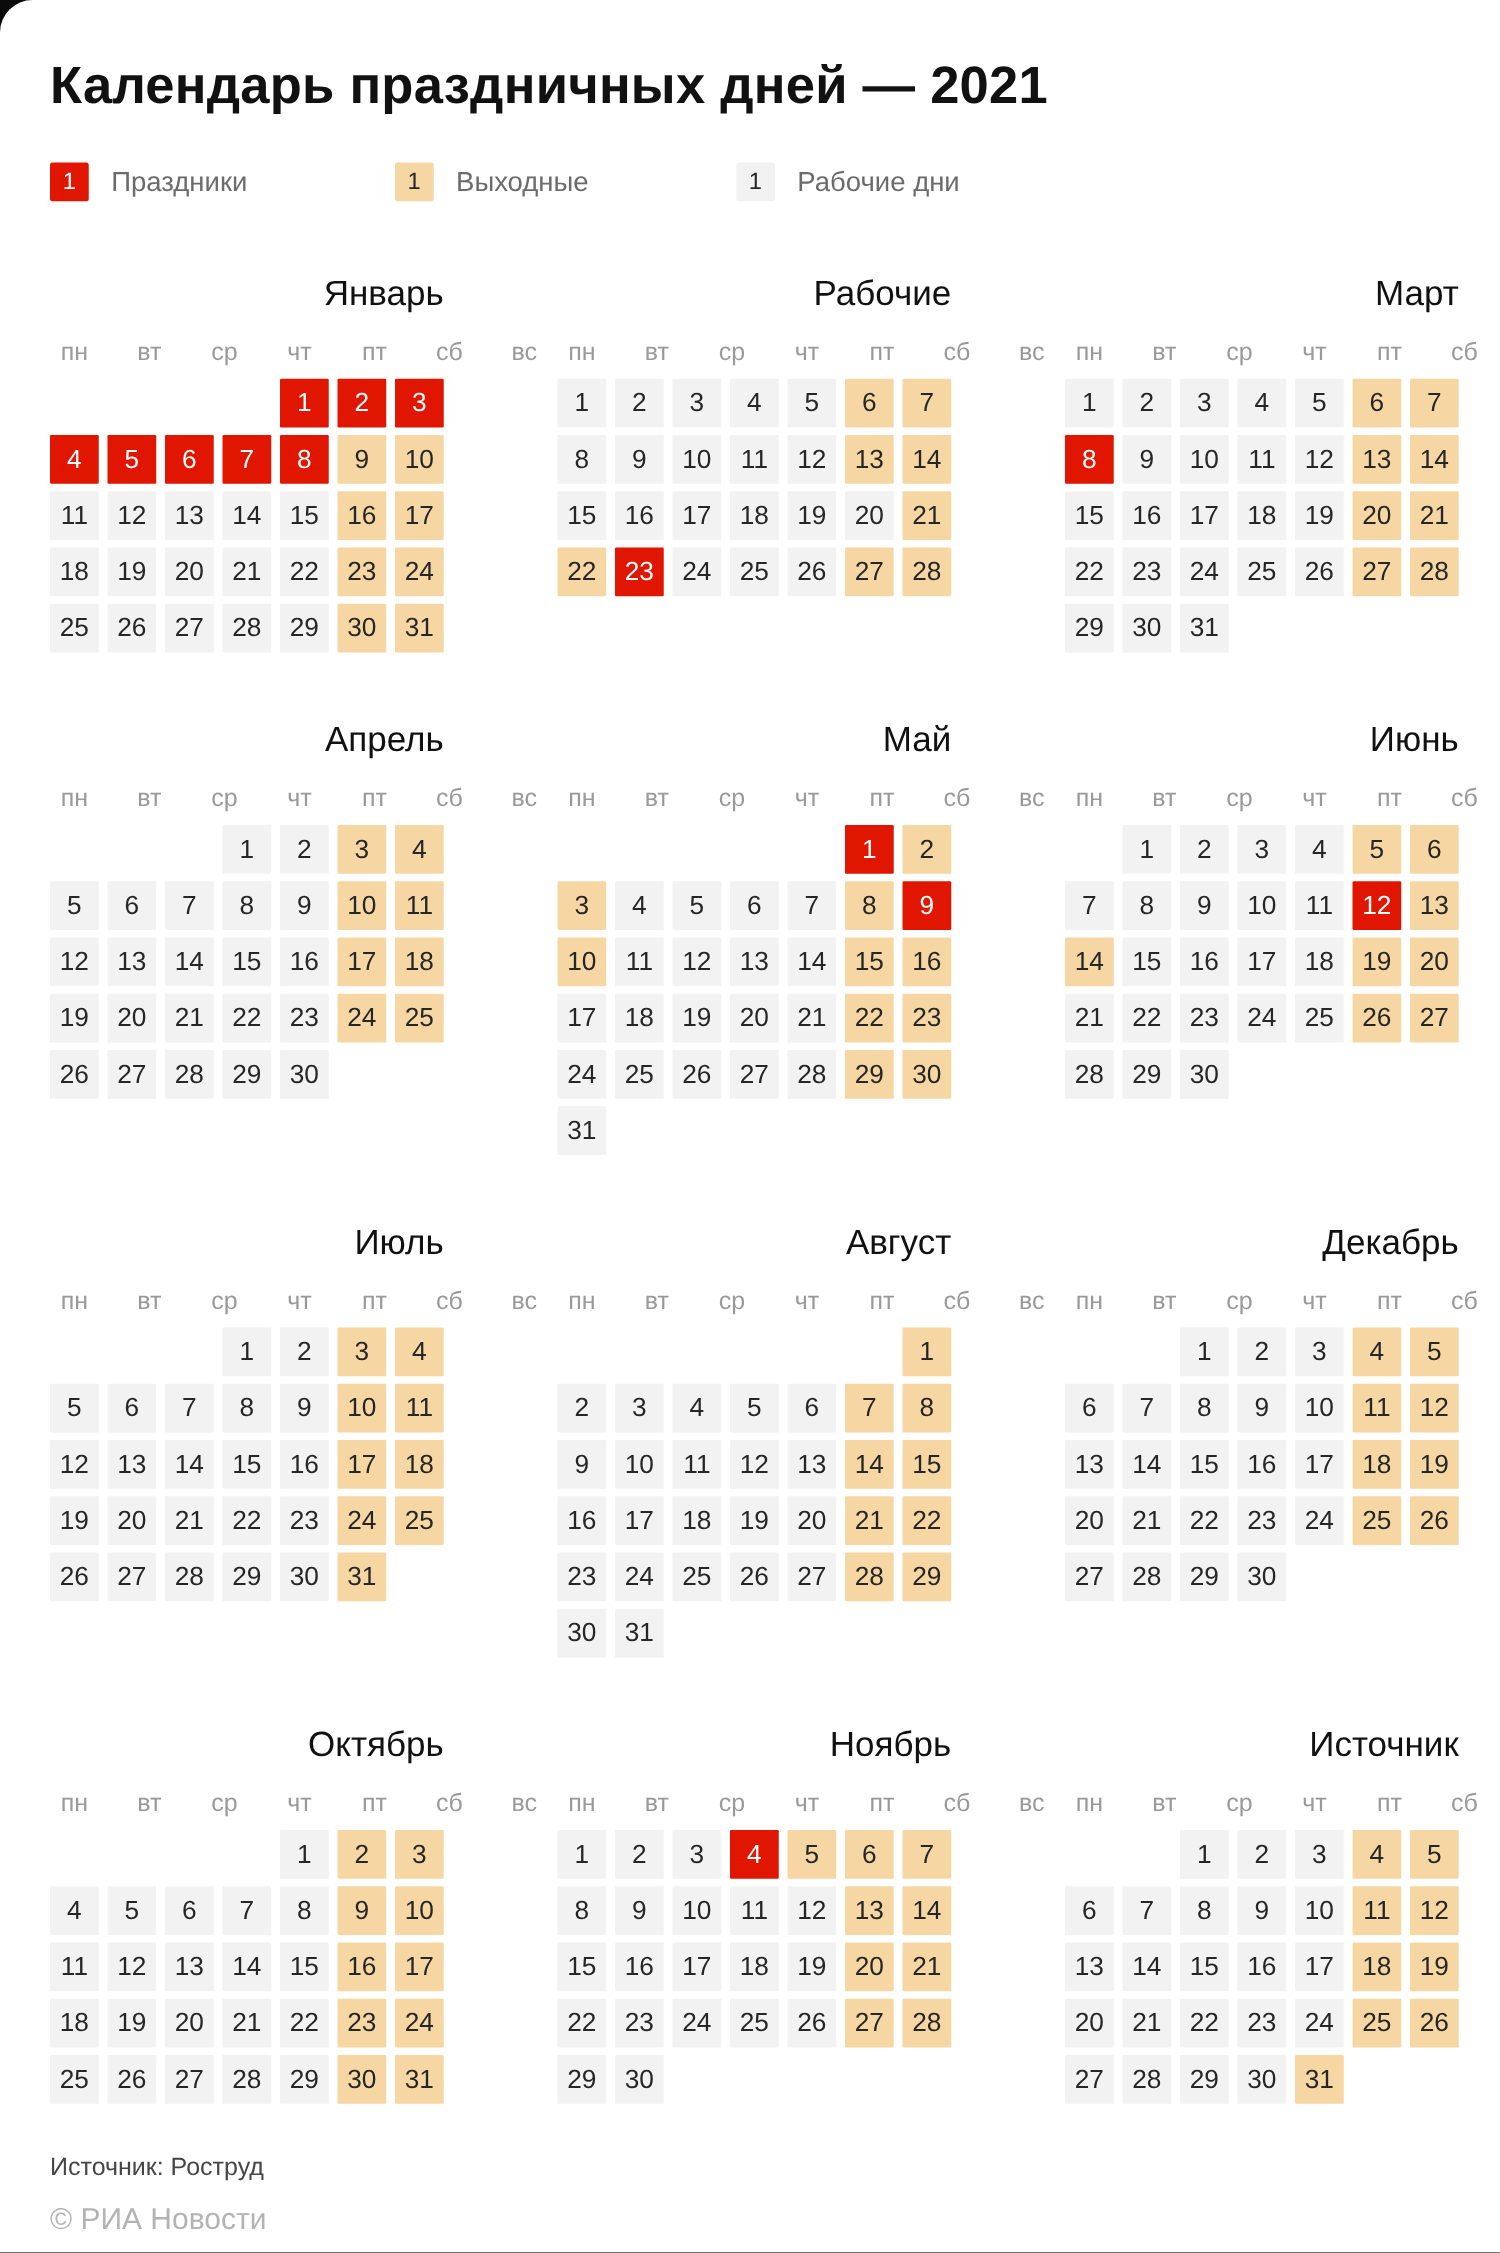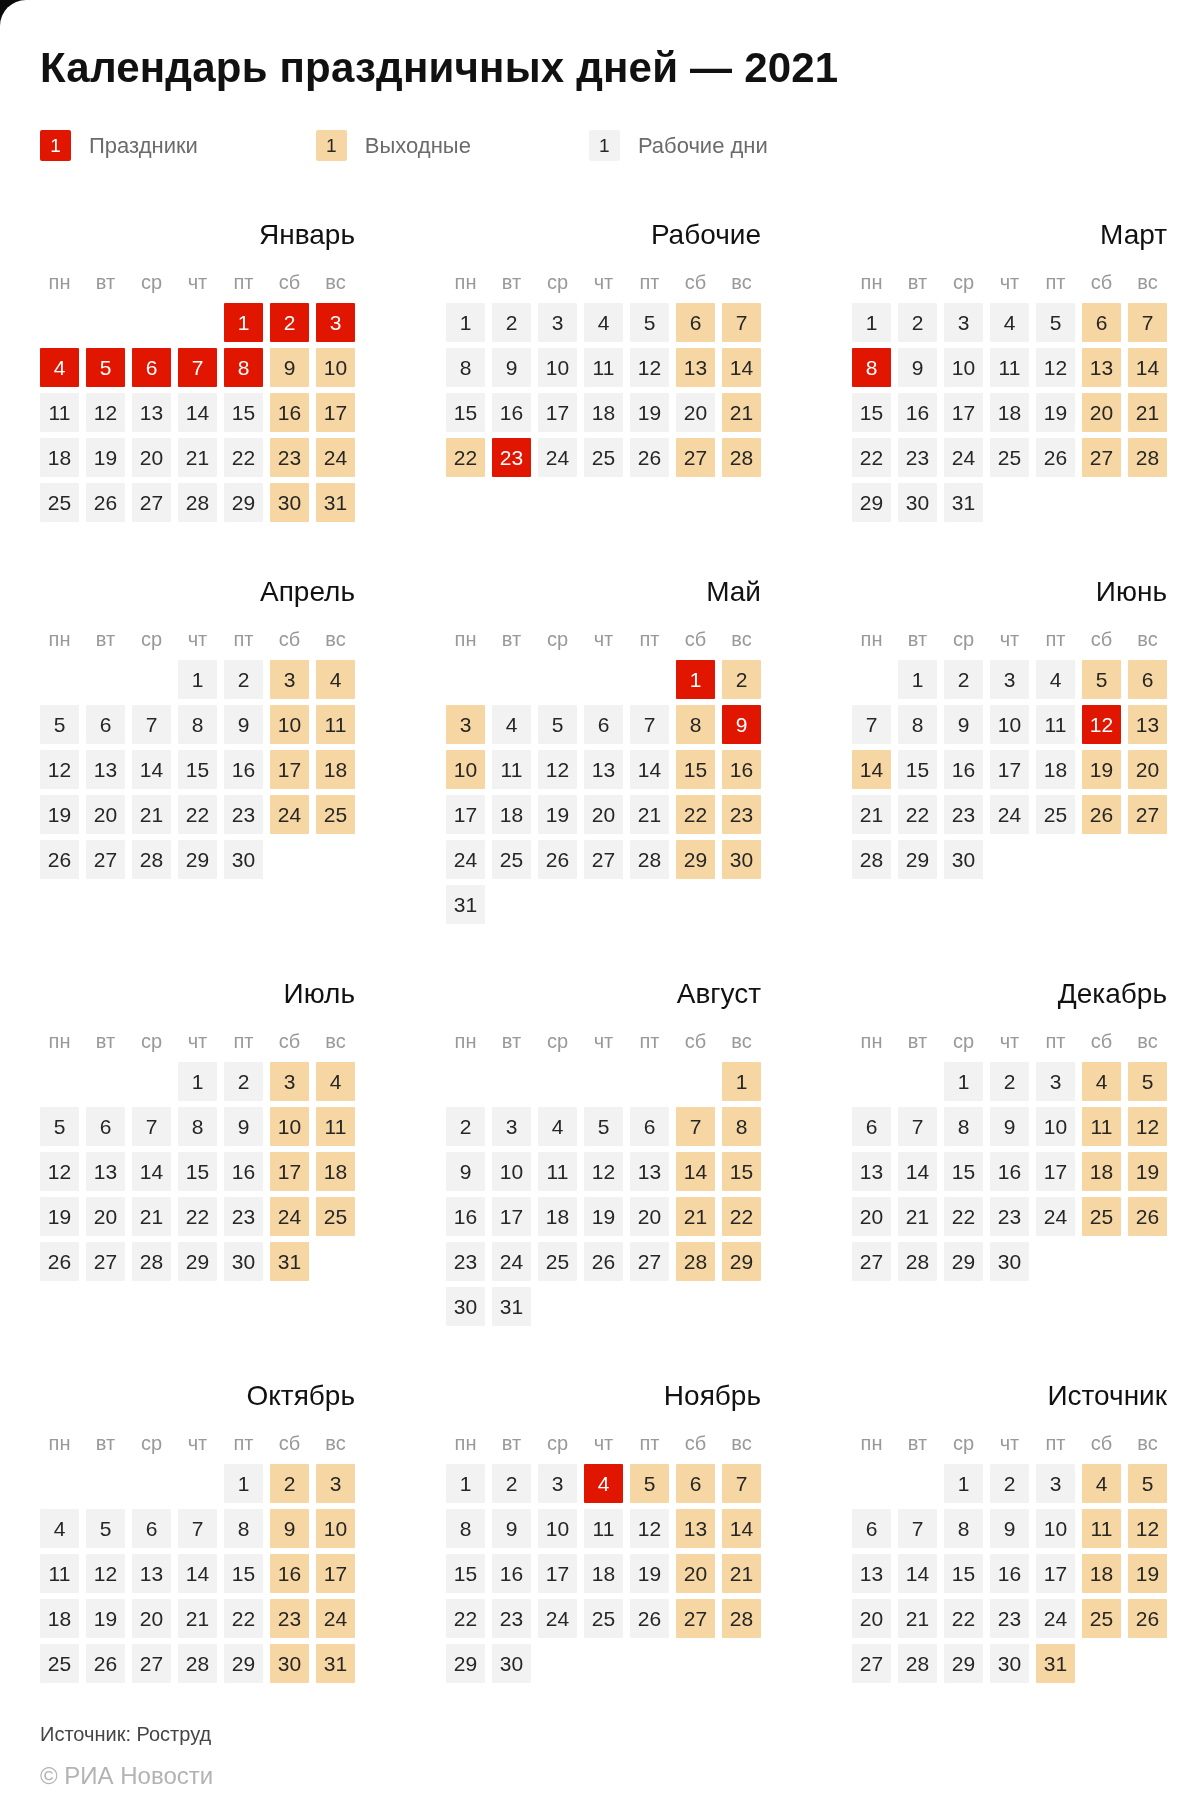--- a/index.html
+++ b/index.html
@@ -20,21 +20,21 @@
   }
   .swatch.holiday{background:var(--holiday);color:#ffffff;}
   .swatch.weekend{background:var(--weekend);}
   .swatch.workday{background:var(--workday);}
   .legend-label{margin-left:18px;font-size:22px;color:#6b6b6b;}
   .months{
     display:grid;grid-template-columns:repeat(3,315px);
     column-gap:91px;row-gap:54px;margin:58px 0 0 40px;
   }
   .month-title{font-size:28px;font-weight:400;color:#111111;margin:0 0 20px 2px;text-align:right;}
-  .weekdays{display:grid;grid-template-columns:repeat(7,39px);column-gap:7px;margin-bottom:9px;}
+  .weekdays{display:grid;grid-template-columns:repeat(7,39px);column-gap:21px;margin-bottom:9px;}
   .weekday{font-size:20px;color:#999999;text-align:center;}
   .grid{display:grid;grid-template-columns:repeat(7,39px);gap:6px 7px;}
   .cell{
     width:39px;height:39px;font-size:21px;line-height:39px;text-align:center;
     color:#262626;border-radius:1px;
   }
   .cell.empty{background:transparent;}
   .cell.workday{background:var(--workday);}
   .cell.weekend{background:var(--weekend);}
   .cell.holiday{background:var(--holiday);color:#ffffff;}

